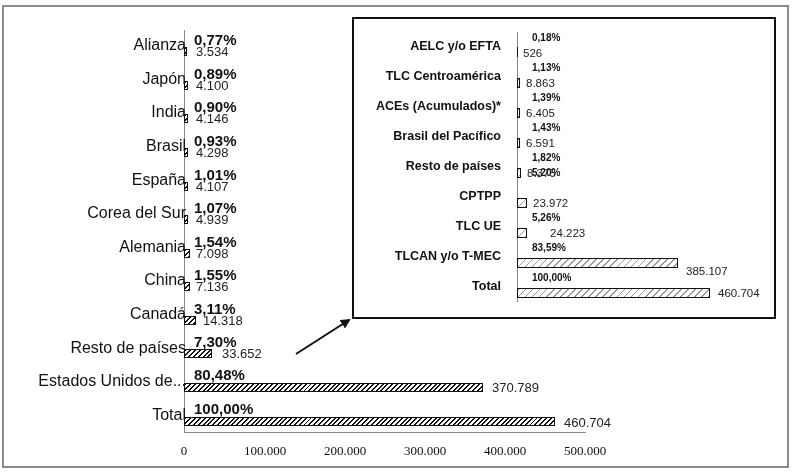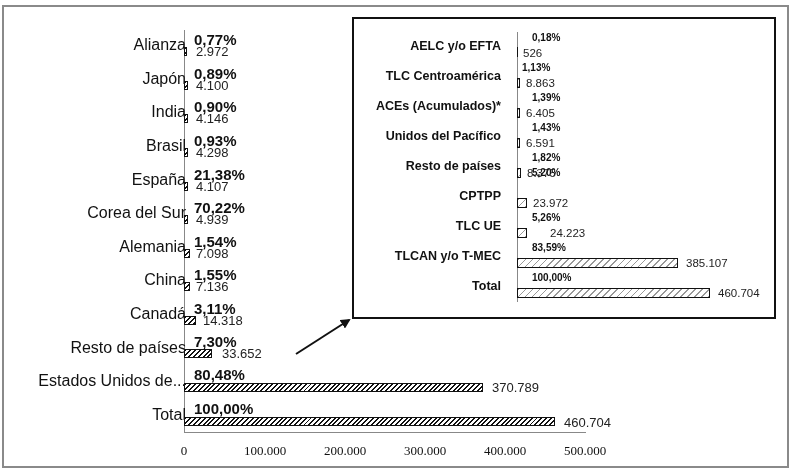--- a/index.html
+++ b/index.html
@@ -28,21 +28,21 @@
 <div class="outer-frame"></div>
 
 <div>
   <div class="axis-v"></div>
   <div class="axis-h"></div>
 
   <div>
     <div class="cat-label" style="top:36px">Alianza</div>
     <div class="pct-label" style="left:194px;top:31px">0,77%</div>
     <div class="bar" style="left:184px;top:47px;width:3px"></div>
-    <div class="val-label" style="left:196px;top:44px">2.972</div>
+    <div class="val-label" style="left:196px;top:44px">3.534</div>
   </div>
   <div>
     <div class="cat-label" style="top:70px">Japón</div>
     <div class="pct-label" style="left:194px;top:65px">0,89%</div>
     <div class="bar" style="left:184px;top:81px;width:4px"></div>
     <div class="val-label" style="left:196px;top:78px">4.100</div>
   </div>
   <div>
     <div class="cat-label" style="top:103px">India</div>
     <div class="pct-label" style="left:194px;top:98px">0,90%</div>
@@ -50,27 +50,27 @@
     <div class="val-label" style="left:196px;top:111px">4.146</div>
   </div>
   <div>
     <div class="cat-label" style="top:137px">Brasil</div>
     <div class="pct-label" style="left:194px;top:132px">0,93%</div>
     <div class="bar" style="left:184px;top:148px;width:4px"></div>
     <div class="val-label" style="left:196px;top:145px">4.298</div>
   </div>
   <div>
     <div class="cat-label" style="top:171px">España</div>
-    <div class="pct-label" style="left:194px;top:166px">21,38%</div>
+    <div class="pct-label" style="left:194px;top:166px">1,01%</div>
     <div class="bar" style="left:184px;top:182px;width:4px"></div>
     <div class="val-label" style="left:196px;top:179px">4.107</div>
   </div>
   <div>
     <div class="cat-label" style="top:204px">Corea del Sur</div>
-    <div class="pct-label" style="left:194px;top:199px">70,22%</div>
+    <div class="pct-label" style="left:194px;top:199px">1,07%</div>
     <div class="bar" style="left:184px;top:215px;width:4px"></div>
     <div class="val-label" style="left:196px;top:212px">4.939</div>
   </div>
   <div>
     <div class="cat-label" style="top:238px">Alemania</div>
     <div class="pct-label" style="left:194px;top:233px">1,54%</div>
     <div class="bar" style="left:184px;top:249px;width:6px"></div>
     <div class="val-label" style="left:196px;top:246px">7.098</div>
   </div>
   <div>
@@ -125,32 +125,32 @@
   <div class="in-axis"></div>
 
   <div>
     <div class="in-cat" style="top:20px">AELC y/o EFTA</div>
     <div class="in-pct" style="left:169px;top:13px">0,18%</div>
     <div class="in-bar" style="left:163px;top:28px;width:1px;border-width:0 1px 0 0"></div>
     <div class="in-val" style="left:169px;top:28px">526</div>
   </div>
   <div>
     <div class="in-cat" style="top:50px">TLC Centroamérica</div>
-    <div class="in-pct" style="left:159px;top:43px">1,13%</div>
+    <div class="in-pct" style="left:169px;top:43px">1,13%</div>
     <div class="in-bar" style="left:163px;top:59px;width:3px"></div>
     <div class="in-val" style="left:172px;top:58px">8.863</div>
   </div>
   <div>
     <div class="in-cat" style="top:80px">ACEs (Acumulados)*</div>
     <div class="in-pct" style="left:169px;top:73px">1,39%</div>
     <div class="in-bar" style="left:163px;top:89px;width:3px"></div>
     <div class="in-val" style="left:172px;top:88px">6.405</div>
   </div>
   <div>
-    <div class="in-cat" style="top:110px">Unidos del Pacífico</div>
+    <div class="in-cat" style="top:110px">Brasil del Pacífico</div>
     <div class="in-pct" style="left:169px;top:103px">1,43%</div>
     <div class="in-bar" style="left:163px;top:119px;width:3px"></div>
     <div class="in-val" style="left:172px;top:118px">6.591</div>
   </div>
   <div>
     <div class="in-cat" style="top:140px">Resto de países</div>
     <div class="in-pct" style="left:169px;top:133px">1,82%</div>
     <div class="in-bar" style="left:163px;top:149px;width:4px"></div>
     <div class="in-val" style="left:173px;top:148px">8.375</div>
   </div>
@@ -163,21 +163,21 @@
   <div>
     <div class="in-cat" style="top:200px">TLC UE</div>
     <div class="in-pct" style="left:169px;top:193px">5,26%</div>
     <div class="in-bar" style="left:163px;top:209px;width:10px"></div>
     <div class="in-val" style="left:196px;top:208px">24.223</div>
   </div>
   <div>
     <div class="in-cat" style="top:230px">TLCAN y/o T-MEC</div>
     <div class="in-pct" style="left:169px;top:223px">83,59%</div>
     <div class="in-bar" style="left:163px;top:239px;width:161px"></div>
-    <div class="in-val" style="left:332px;top:238px">385.107</div>
+    <div class="in-val" style="left:332px;top:246px">385.107</div>
   </div>
   <div>
     <div class="in-cat" style="top:260px">Total</div>
     <div class="in-pct" style="left:169px;top:253px">100,00%</div>
     <div class="in-bar" style="left:163px;top:269px;width:193px"></div>
     <div class="in-val" style="left:364px;top:268px">460.704</div>
   </div>
 </div>
 
 </body></html>

